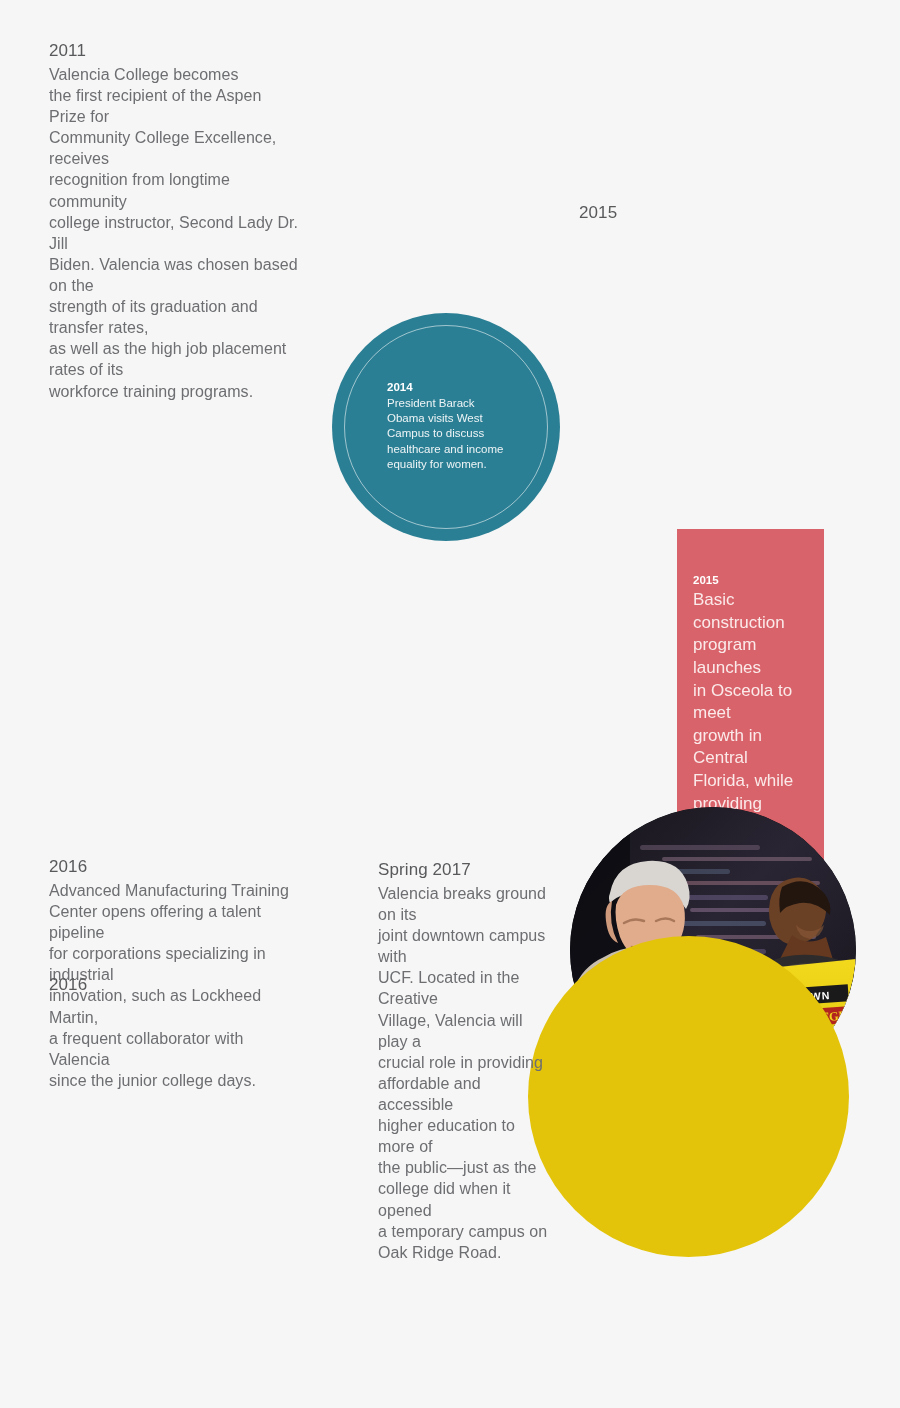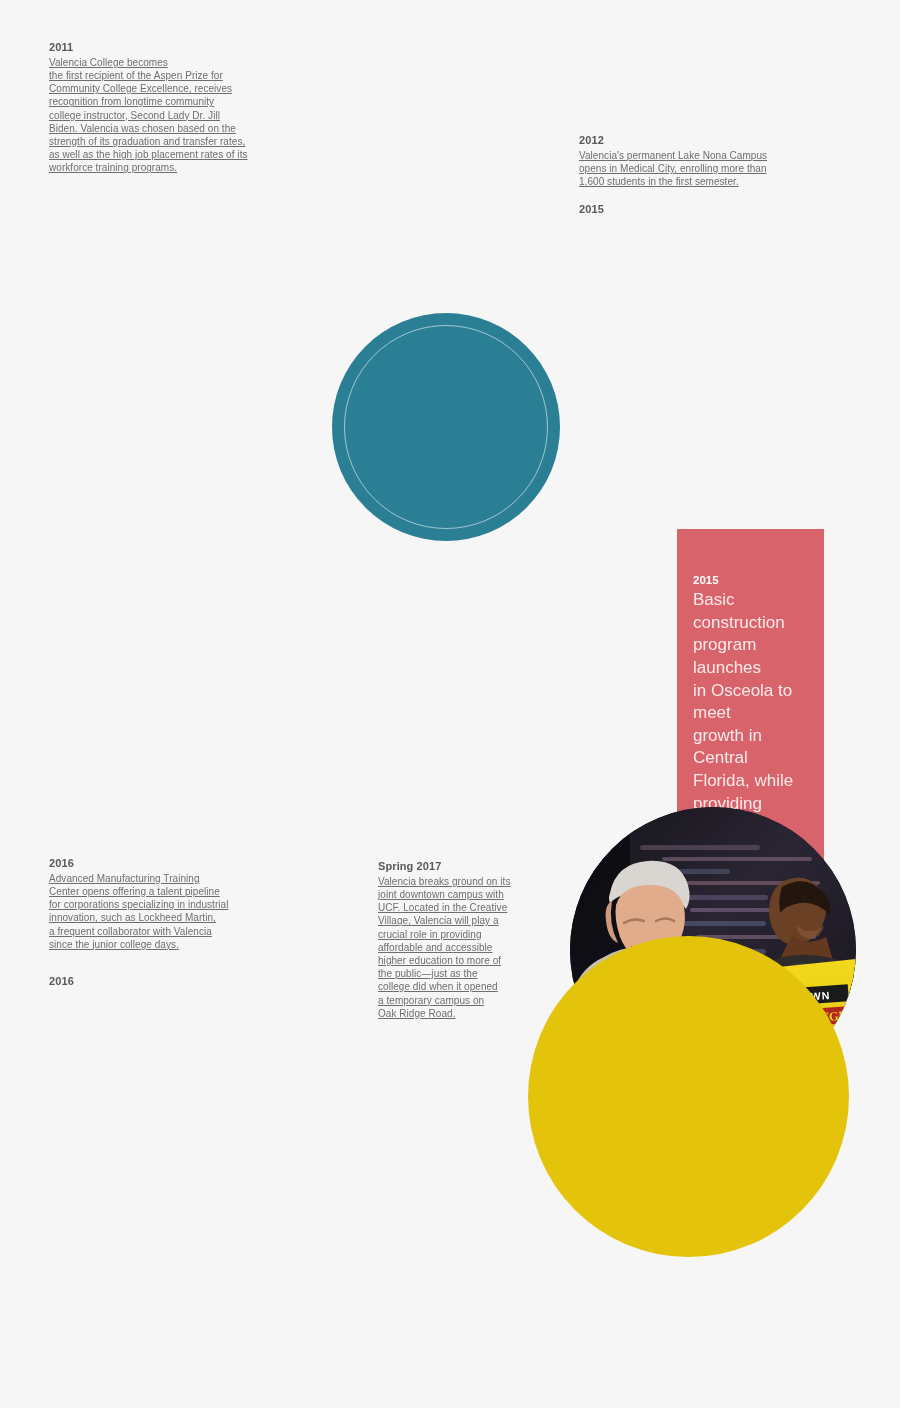--- a/index.html
+++ b/index.html
@@ -9,26 +9,26 @@
     font-family:"Liberation Sans", sans-serif;
     position:relative;
     overflow:hidden;
     -webkit-font-smoothing:antialiased;
   }
   .timeline { position:absolute; inset:0; }
 
   
   .entry { position:absolute; }
   .entry .year {
-    font-size:11px; font-weight:bold; color:#58595b;
+    font-size:17px; font-weight:normal; color:#58595b;
     letter-spacing:.1px; line-height:1.35; margin:0 0 1px 0;
   }
   .entry .body {
-    font-size:10px; color:#6d6e71; line-height:1.32;
-    letter-spacing:.05px; margin:0; white-space:pre-line;text-decoration:underline;
+    font-size:16px; color:#6d6e71; line-height:1.32;
+    letter-spacing:.05px; margin:0; white-space:pre-line;
   }
 
   
   #e2011 { left:49px;  top:40px;  width:252px; }
   #e2012 { left:579px; top:133px; width:240px; }
   #e2015a{ left:579px; top:202px; width:240px; }
   #e2016a{ left:49px;  top:856px; width:250px; }
   #e2016b{ left:49px;  top:974px; width:250px; }
   #e2017 { left:378px; top:859px; width:178px; z-index:6; }
 
@@ -90,33 +90,35 @@
 the first recipient of the Aspen Prize for
 Community College Excellence, receives
 recognition from longtime community
 college instructor, Second Lady Dr. Jill
 Biden. Valencia was chosen based on the
 strength of its graduation and transfer rates,
 as well as the high job placement rates of its
 workforce training programs.</p>
   </div>
 
-  <div class="entry" id="e2012">
-    <p class="year">2012</p>
-    <p class="body">Valencia's permanent Lake Nona Campus
-opens in Medical City, enrolling more than
-1,600 students in the first semester.</p>
-  </div>
 
   <div class="entry" id="e2015a">
     <p class="year">2015</p>
   </div>
 
   <div class="teal-circle">
     <div class="ring"></div>
+    <div class="inner">
+      <p class="year">2014</p>
+      <p class="body">President Barack
+Obama visits West
+Campus to discuss
+healthcare and income
+equality for women.</p>
+    </div>
   </div>
 
   <div class="pink-block">
     <div class="inner">
       <p class="year">2015</p>
       <p class="body">Basic construction
 program launches
 in Osceola to meet
 growth in Central
 Florida, while

